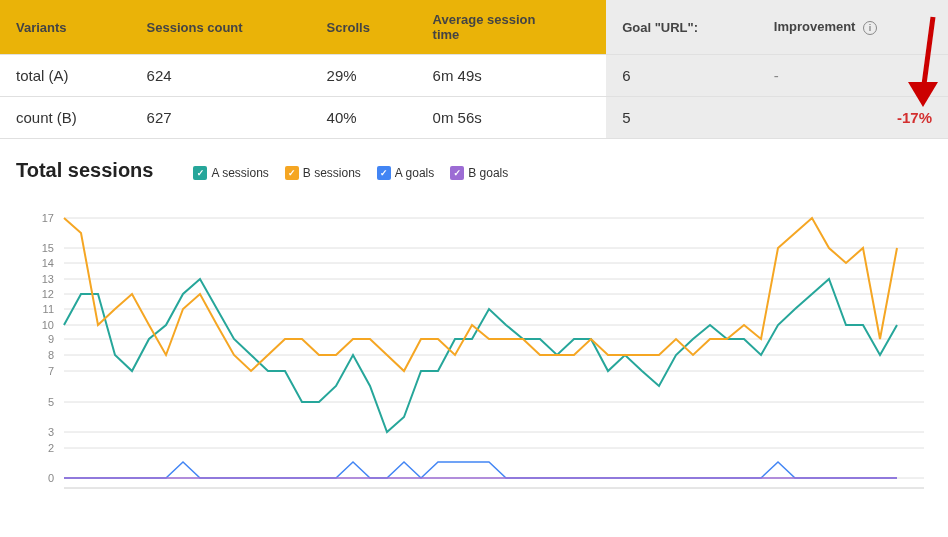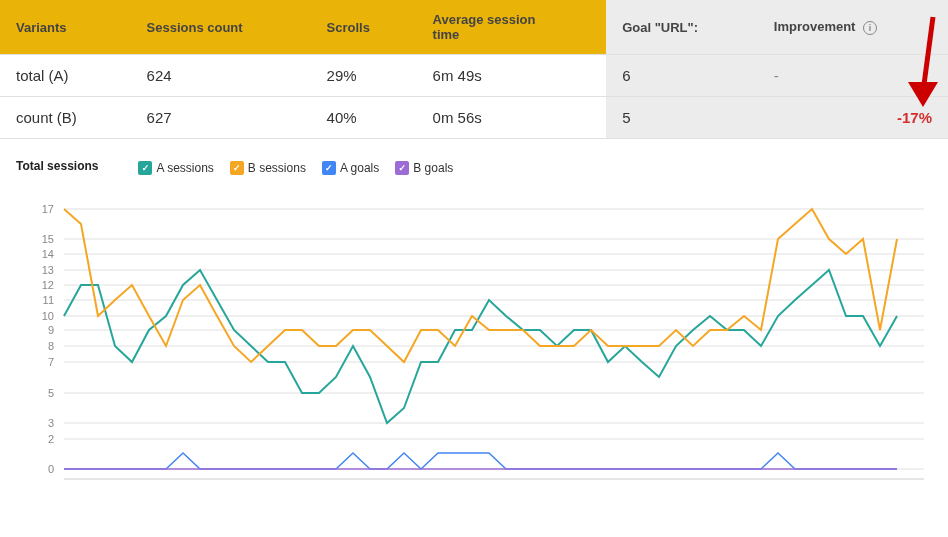--- a/index.html
+++ b/index.html
@@ -59,21 +59,21 @@
       vertical-align: middle;
       cursor: pointer;
     }
 
     
     .chart-section {
       padding: 20px 16px 10px 16px;
       position: relative;
     }
     .chart-title {
-      font-size: 12px;
+      font-size: 20px;
       font-weight: bold;
       color: #222;
       margin-bottom: 12px;
       text-align: center;
     }
     .chart-legend {
       display: inline-flex;
       align-items: center;
       gap: 16px;
       margin-left: 40px;

